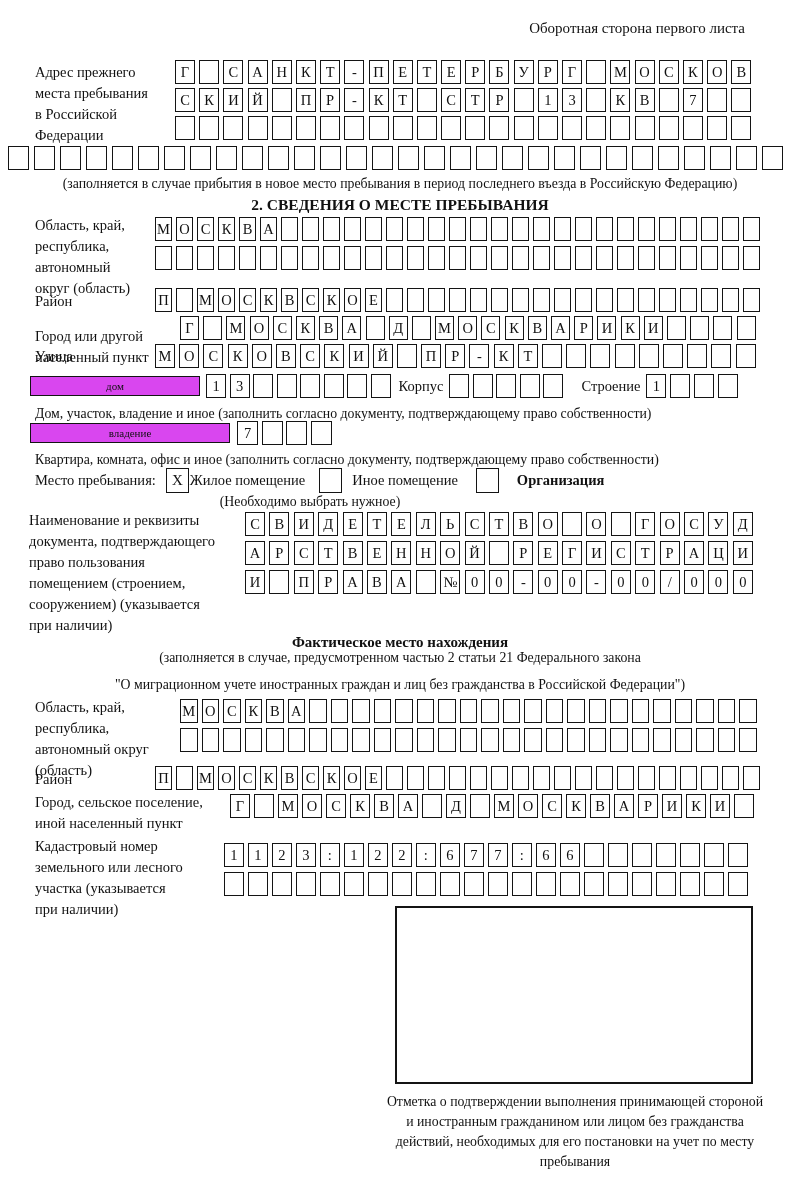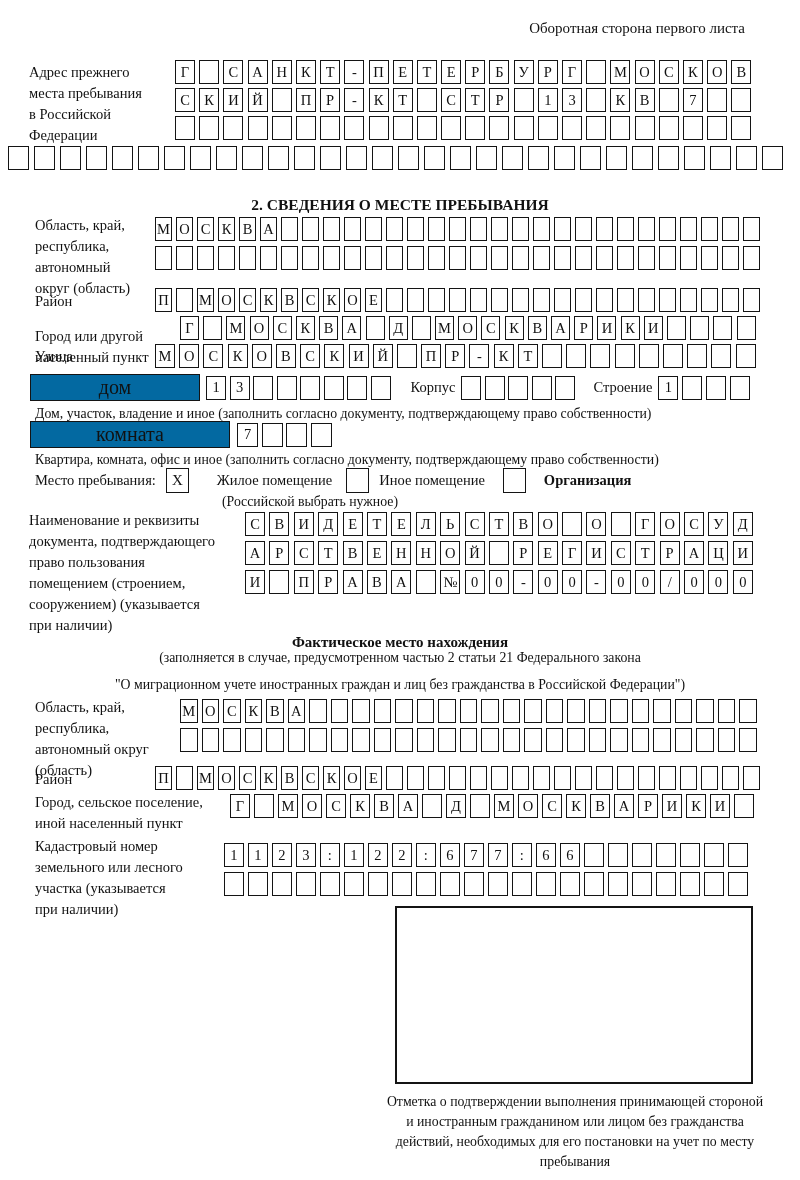--- a/index.html
+++ b/index.html
@@ -9,42 +9,42 @@
   }
   .abs{position:absolute;}
   .lbl{white-space:pre-line;line-height:21px;font-size:14.5px;}
   .boxrow{display:flex;gap:var(--bg,4px);}
   .cell{
     box-sizing:border-box;flex:0 0 var(--bw,18px);width:var(--bw,18px);height:24px;
     border:1.8px solid #141414;display:flex;align-items:center;justify-content:center;
     font-size:14.5px;line-height:1;background:#fff;
   }
   .widebox{
-    box-sizing:border-box;border:1.8px solid #141414;height:27px;display:flex;
-    align-items:center;justify-content:center;font-size:20px;background:#0369a1;
+    box-sizing:border-box;border:1.8px solid #141414;height:20px;display:flex;
+    align-items:center;justify-content:center;font-size:11px;background:#d946ef;
   }
   .caption{font-size:13.8px;}
   .center{width:100%;text-align:center;left:0;}
   .bold{font-weight:bold;}
   .chk{
     box-sizing:border-box;width:23px;height:25px;border:1.8px solid #141414;display:flex;
     align-items:center;justify-content:center;font-size:15px;background:#fff;
   }
   .mestorow{display:flex;align-items:center;}
   .domrow{display:flex;align-items:center;}
   .stampbox{box-sizing:border-box;border:2px solid #141414;background:#fff;}
 </style>
 </head>
 <body>
 
 <div class="sheet">
 
   <div class="abs" style="top:20px;right:55px;font-size:15px;">Оборотная сторона первого листа</div>
 
-  <div class="abs lbl" style="top:62px;left:29px;">Адрес прежнего
+  <div class="abs lbl" style="top:62px;left:35px;">Адрес прежнего
 места пребывания
 в Российской
 Федерации</div>
   <div class="abs" style="top:60px;left:175px;display:flex;flex-direction:column;gap:4px;">
     <div class="boxrow" style="--bw:20px;--bg:4.2px;">
         <span class="cell">Г</span>
         <span class="cell"></span>
         <span class="cell">С</span>
         <span class="cell">А</span>
         <span class="cell">Н</span>
@@ -146,20 +146,21 @@
       <span class="cell"></span>
       <span class="cell"></span>
       <span class="cell"></span>
       <span class="cell"></span>
       <span class="cell"></span>
       <span class="cell"></span>
       <span class="cell"></span>
       <span class="cell"></span>
       <span class="cell"></span>
     </div>
+  <div class="abs caption center" style="top:176px;">(заполняется в случае прибытия в новое место пребывания в период последнего въезда в Российскую Федерацию)</div>
 
   <div class="abs center bold" style="top:196px;font-size:15.5px;">2. СВЕДЕНИЯ О МЕСТЕ ПРЕБЫВАНИЯ</div>
 
   <div class="abs lbl" style="top:215px;left:35px;">Область, край,
 республика,
 автономный
 округ (область)</div>
   <div class="abs" style="top:217px;left:155px;display:flex;flex-direction:column;gap:5px;">
     <div class="boxrow" style="--bw:17px;--bg:4px;">
         <span class="cell">М</span>
@@ -322,59 +323,59 @@
     <div class="boxrow" style="margin-left:6px;--bw:20px;--bg:3.5px;">
         <span class="cell">1</span>
         <span class="cell">3</span>
         <span class="cell"></span>
         <span class="cell"></span>
         <span class="cell"></span>
         <span class="cell"></span>
         <span class="cell"></span>
         <span class="cell"></span>
       </div>
-    <div style="margin-left:20px;">Корпус</div>
+    <div style="margin-left:8px;">Корпус</div>
     <div class="boxrow" style="margin-left:6px;--bw:20px;--bg:3.5px;">
         <span class="cell"></span>
         <span class="cell"></span>
         <span class="cell"></span>
         <span class="cell"></span>
         <span class="cell"></span>
       </div>
     <div style="margin-left:18px;">Строение</div>
     <div class="boxrow" style="margin-left:6px;--bw:20px;--bg:4px;">
         <span class="cell">1</span>
         <span class="cell"></span>
         <span class="cell"></span>
         <span class="cell"></span>
       </div>
   </div>
   <div class="abs caption" style="top:406px;left:35px;">Дом, участок, владение и иное (заполнить согласно документу, подтверждающему право собственности)</div>
 
   <div class="abs domrow" style="top:421px;left:30px;">
-    <div class="widebox" style="width:200px;">комната</div>
+    <div class="widebox" style="width:200px;">владение</div>
     <div class="boxrow" style="margin-left:7px;--bw:21px;--bg:3.5px;">
         <span class="cell">7</span>
         <span class="cell"></span>
         <span class="cell"></span>
         <span class="cell"></span>
       </div>
   </div>
   <div class="abs caption" style="top:452px;left:35px;">Квартира, комната, офис и иное (заполнить согласно документу, подтверждающему право собственности)</div>
 
   <div class="abs mestorow" style="top:468px;left:35px;justify-content:flex-end;">
     <div>Место пребывания:</div>
     <span class="chk" style="margin-left:10px;">X</span>
-    <div style="margin-left:28px;">Жилое помещение</div>
+    <div style="margin-left:1px;">Жилое помещение</div>
     <span class="chk" style="margin-left:14px;"></span>
     <div style="margin-left:10px;">Иное помещение</div>
     <span class="chk" style="margin-left:18px;"></span>
     <div style="margin-left:18px;font-weight:bold;">Организация</div>
   </div>
-  <div class="abs caption" style="top:494px;left:160px;width:300px;text-align:center;">(Российской выбрать нужное)</div>
+  <div class="abs caption" style="top:494px;left:160px;width:300px;text-align:center;">(Необходимо выбрать нужное)</div>
 
   <div class="abs lbl" style="top:510px;left:29px;">Наименование и реквизиты
 документа, подтверждающего
 право пользования
 помещением (строением,
 сооружением) (указывается
 при наличии)</div>
   <div class="abs" style="top:512px;left:245px;display:flex;flex-direction:column;gap:5px;">
     <div class="boxrow" style="--bw:20px;--bg:4.4px;">
         <span class="cell">С</span>

